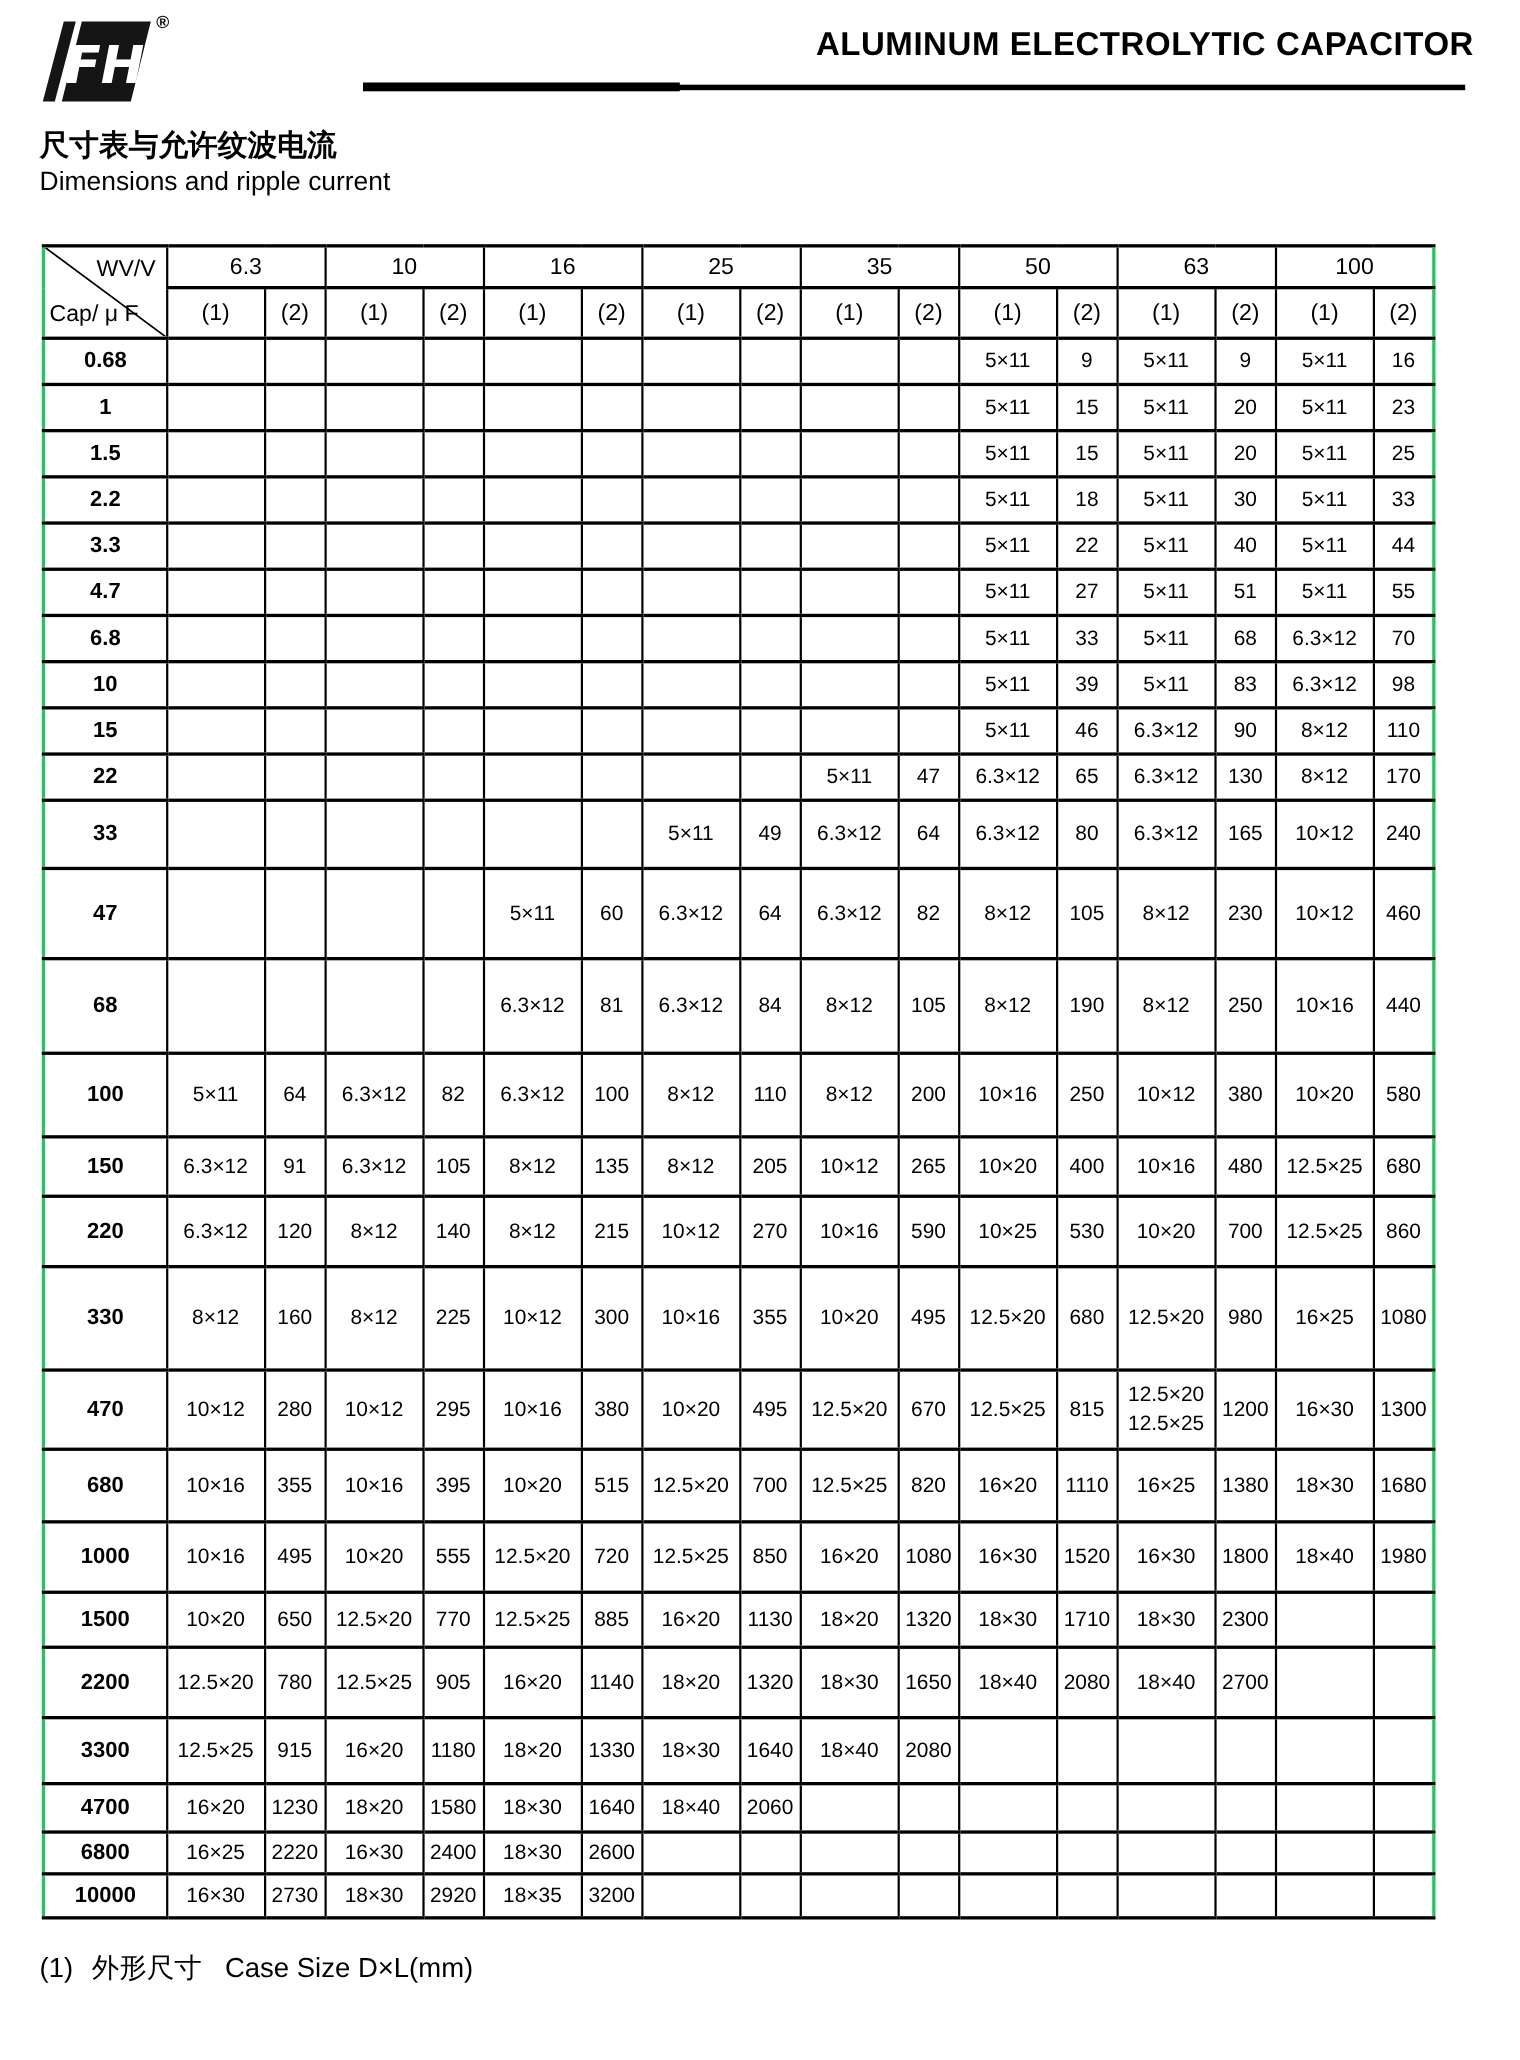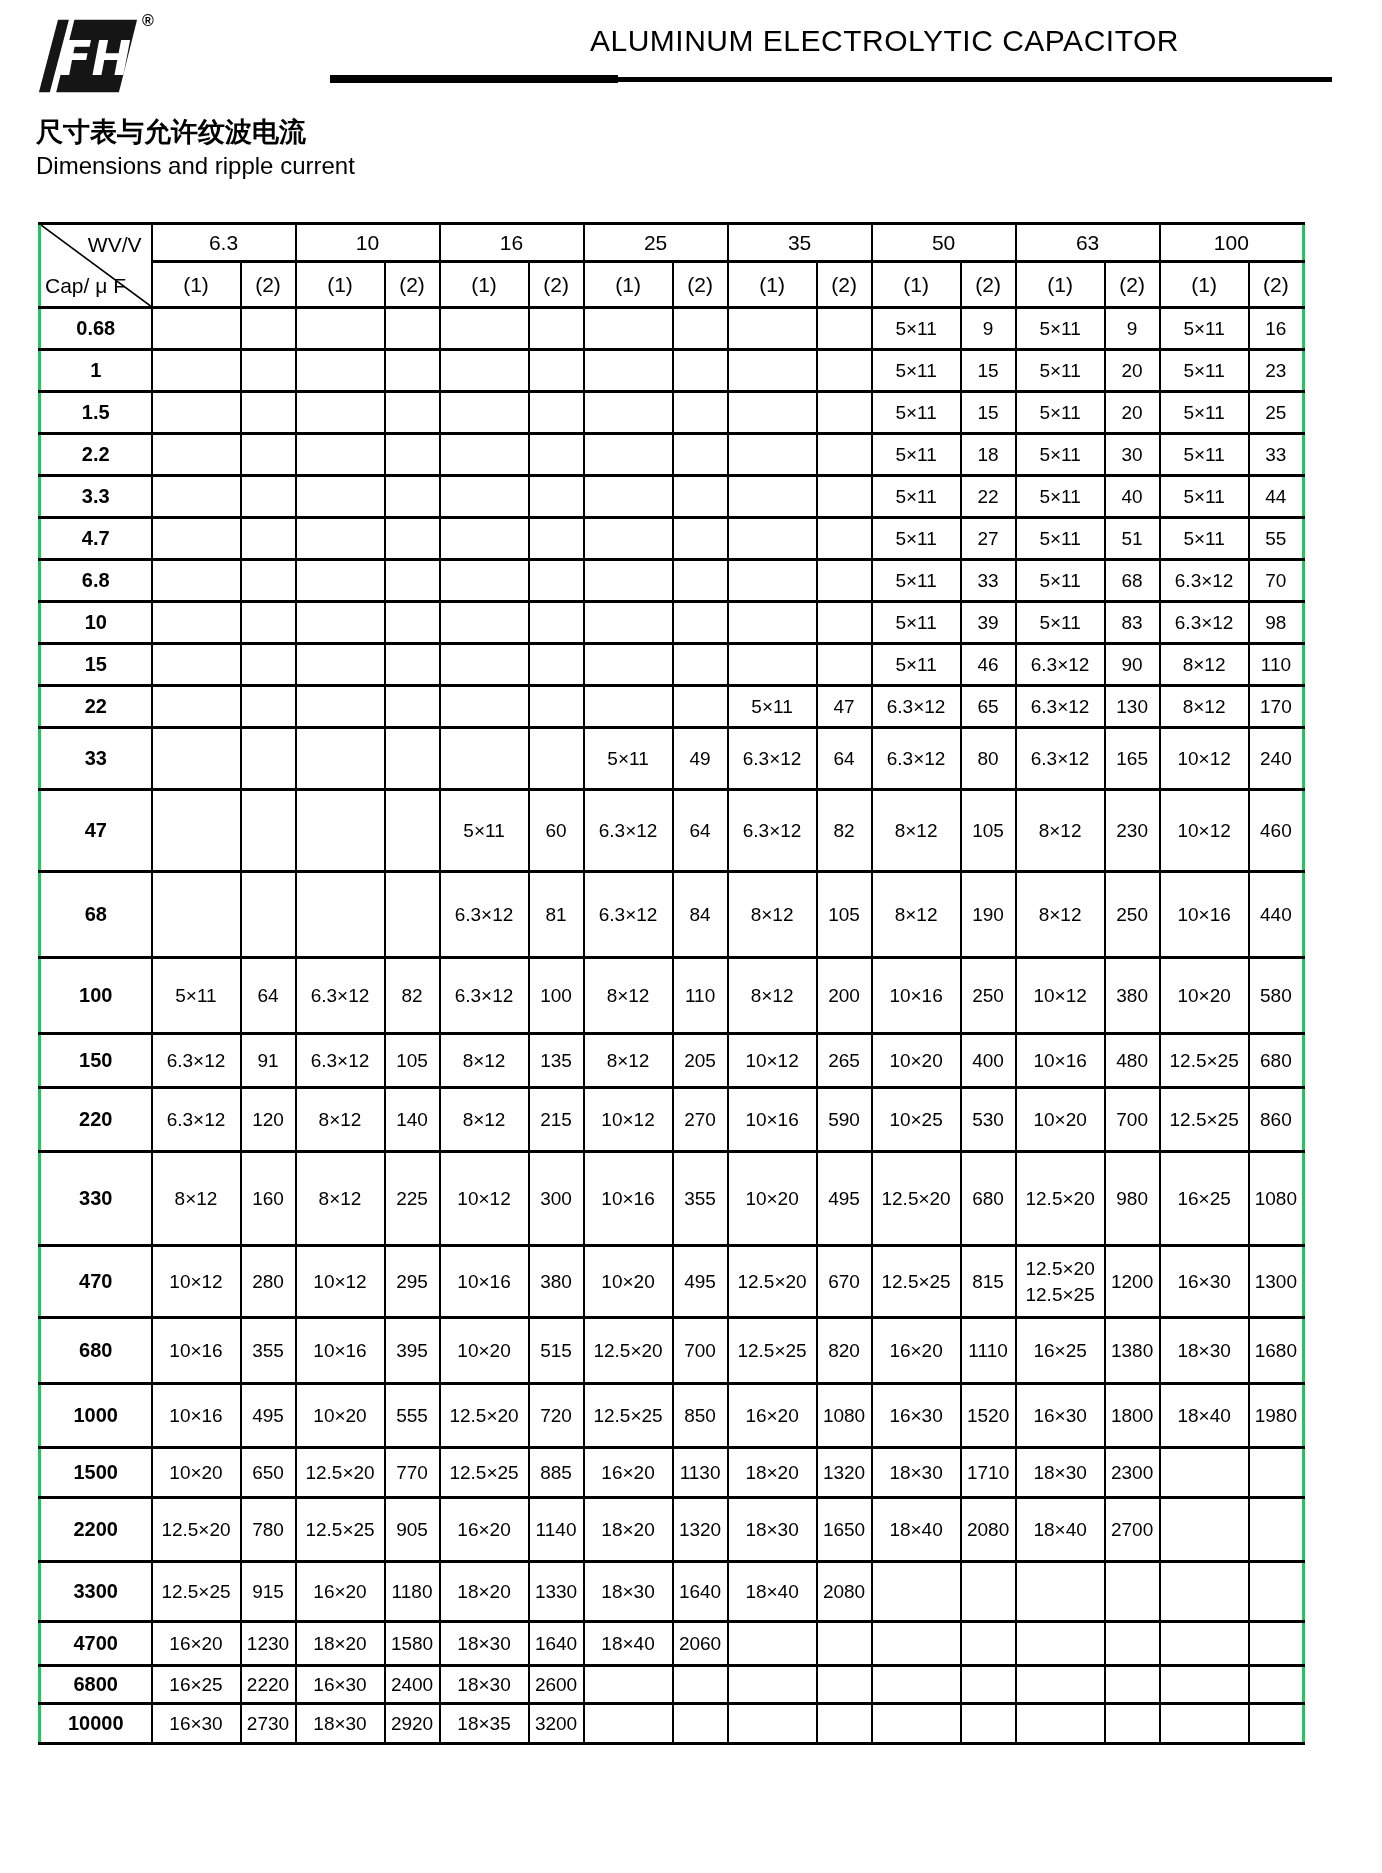--- a/index.html
+++ b/index.html
@@ -6,22 +6,22 @@
   html, body { background: #ffffff; }
   body { width: 1382px; height: 1873px; font-family: "Liberation Sans", sans-serif; color: #000; position: relative; }
   .page { position: relative; width: 1382px; height: 1873px; background: #fff; overflow: hidden; }
 
   
   .logo-mark { position: absolute; left: 38px; top: 16px; width: 100px; height: 80px; }
   .reg-mark { position: absolute; left: 142px; top: 12px; font-size: 16px; font-weight: bold; }
   .brand { position: absolute; left: 163px; top: 20px; line-height: 1; }
   .brand-cn { font-size: 36px; font-weight: bold; letter-spacing: 2px; }
   .brand-en { font-size: 27px; font-weight: bold; letter-spacing: 1.5px; margin-top: 6px; }
-  .doc-title { position: absolute; left: 590px; top: 24px; width: 750px; text-align: left;
-               font-size: 30px; font-weight: normal; letter-spacing: 0.5px; white-space: nowrap; }
+  .doc-title { position: absolute; left: 590px; top: 24px; width: 750px; text-align: right;
+               font-size: 30px; font-weight: bold; letter-spacing: 0.5px; white-space: nowrap; }
   .rule-thick { position: absolute; left: 330px; top: 75px; width: 288px; height: 8px; background: #000; }
   .rule-thin  { position: absolute; left: 616px; top: 77px; width: 716px; height: 5px; background: #000; }
 
   
   .sec-cn { position: absolute; left: 36px; top: 114px; font-size: 27px; font-weight: bold; }
   .sec-en { position: absolute; left: 36px; top: 152px; font-size: 24px; font-weight: normal; }
 
   
   table.dim { position: absolute; left: 38px; top: 222px; border-collapse: collapse; table-layout: fixed;
               width: 1264px; border: 3px solid #22c55e; }
@@ -638,15 +638,20 @@
           <td></td>
           <td></td>
           <td></td>
           <td></td>
           <td></td>
         </tr>
       </tbody>
   </table>
 
   <div class="footnotes">
+    <p>
+      <span class="fn-marker">(1)</span>
+      <span class="fn-cn">外形尺寸</span>
+      <span class="fn-en">Case Size D×L(mm)</span>
+    </p>
   </div>
 
 </div>
 
 </body></html>

